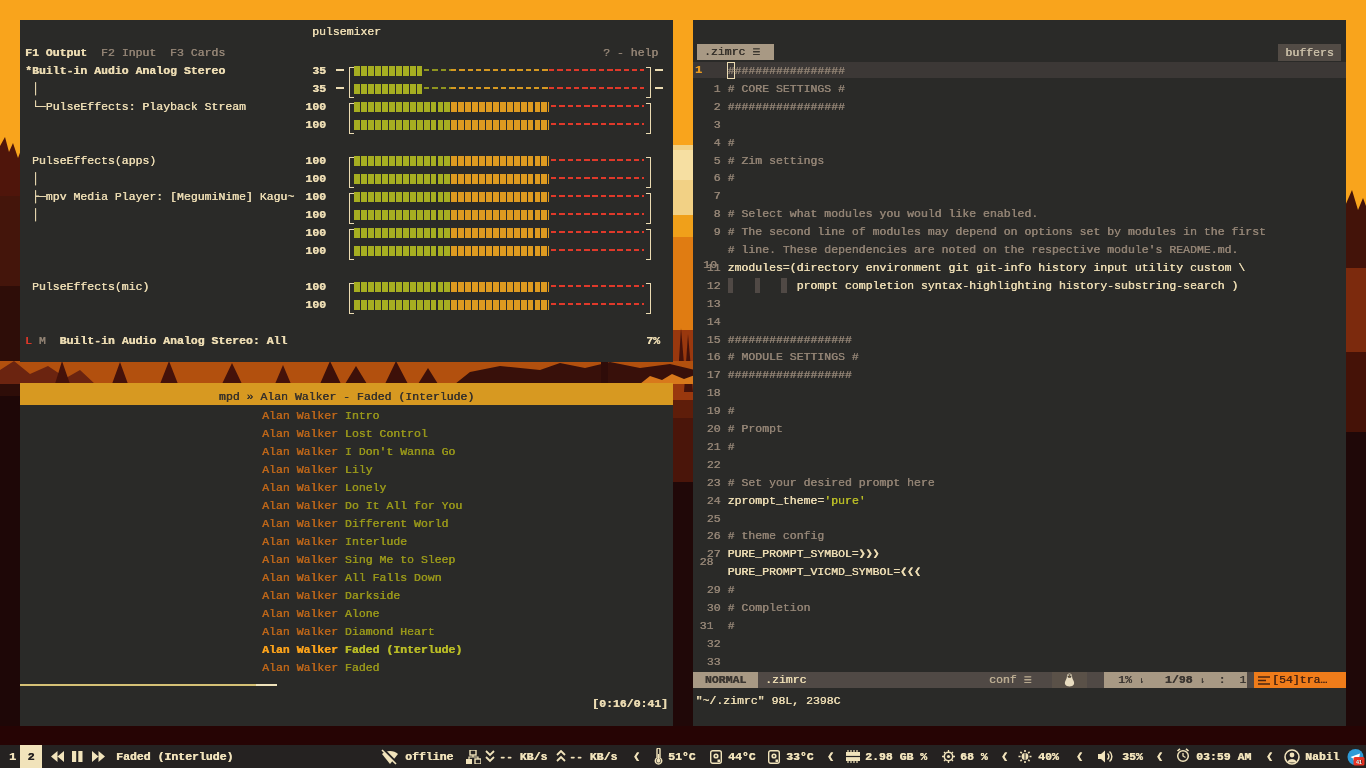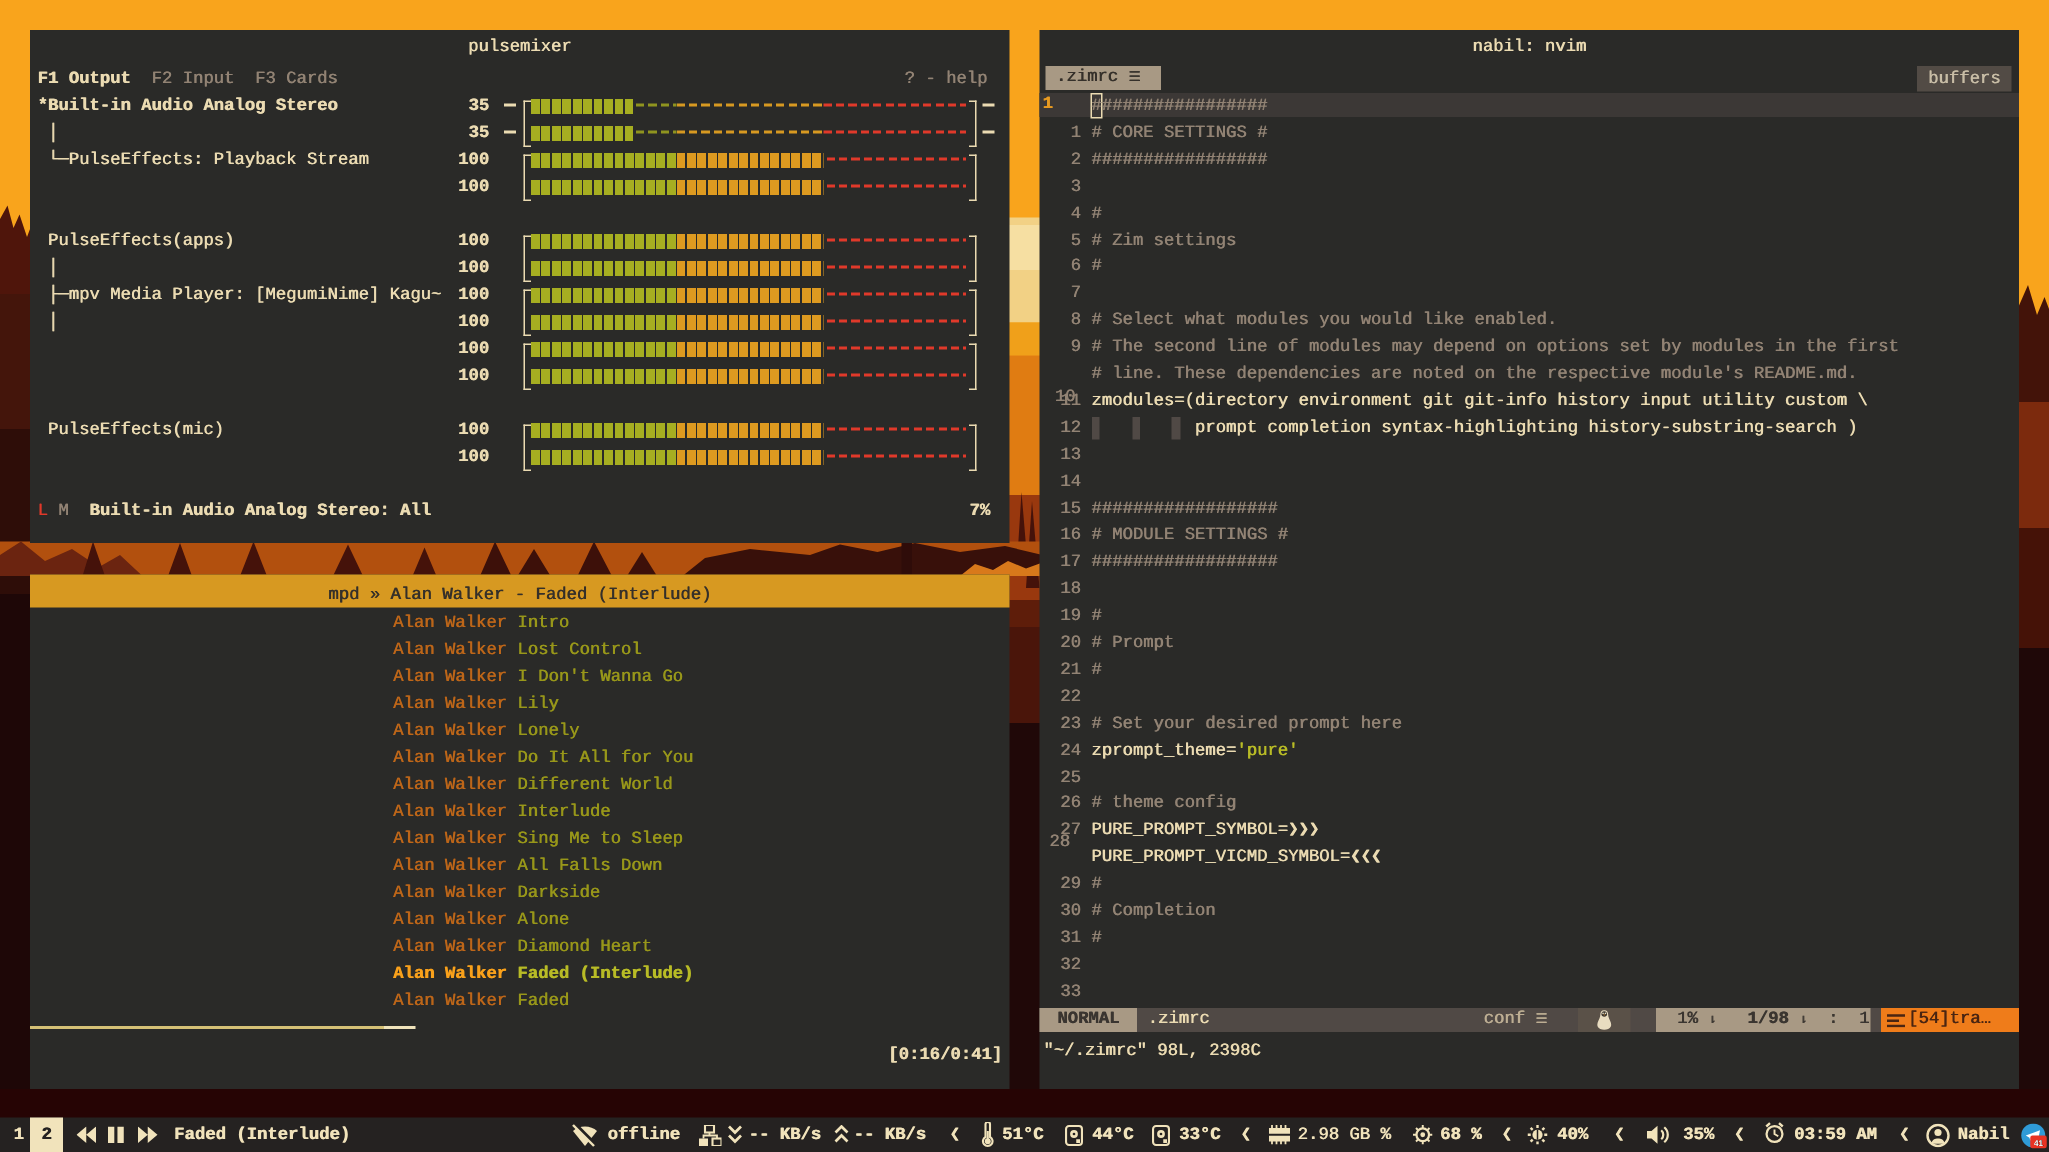--- a/index.html
+++ b/index.html
@@ -147,21 +147,20 @@
 <div class="row" style="left:262px;top:568.5px"><span style="color:#bd6619">Alan&nbsp;Walker&nbsp;</span><span style="color:#98971a">All&nbsp;Falls&nbsp;Down</span></div>
 <div class="row" style="left:262px;top:586.5px"><span style="color:#bd6619">Alan&nbsp;Walker&nbsp;</span><span style="color:#98971a">Darkside</span></div>
 <div class="row" style="left:262px;top:604.5px"><span style="color:#bd6619">Alan&nbsp;Walker&nbsp;</span><span style="color:#98971a">Alone</span></div>
 <div class="row" style="left:262px;top:622.5px"><span style="color:#bd6619">Alan&nbsp;Walker&nbsp;</span><span style="color:#98971a">Diamond&nbsp;Heart</span></div>
 <div class="row b" style="left:262px;top:640.5px"><span style="color:#f9a11b">Alan&nbsp;Walker&nbsp;</span><span style="color:#b8bb26">Faded&nbsp;(Interlude)</span></div>
 <div class="row" style="left:262px;top:658.5px"><span style="color:#bd6619">Alan&nbsp;Walker&nbsp;</span><span style="color:#98971a">Faded</span></div>
 <div class="a" style="left:20px;top:683.5px;width:236px;height:2px;background:#d5c176"></div>
 <div class="a" style="left:256px;top:683.5px;width:21px;height:2px;background:#efe3bb"></div>
 <div class="row b" style="left:560px;top:694.5px;width:108px;text-align:right;color:#ebdbb2">[0:16/0:41]</div>
 <div class="a" style="left:693px;top:20px;width:653px;height:706px;background:#2a2a28"></div>
-<div class="row" style="left:693px;top:23px;width:653px;text-align:center;color:#ebdbb2">nabil:&nbsp;nvim</div>
 <div class="a" style="left:697px;top:44px;width:77px;height:16px;background:#a89984;color:#35302a;line-height:16px">&nbsp;.zimrc&nbsp;<span style="font-size:9px">☰</span></div>
 <div class="a" style="left:1278px;top:44px;width:63px;height:17px;background:#524b45;color:#c8bda6;line-height:17px;text-align:center">buffers</div>
 <div class="a" style="left:693px;top:62px;width:653px;height:16px;background:#3c3836"></div>
 <div class="a" style="left:695px;top:62px;height:16px;line-height:16px;color:#e79a21;font-weight:bold">1</div>
 <div class="a" style="left:726.5px;top:62px;width:6.5px;height:15px;border:1px solid #ebdbb2"></div>
 <div class="a" style="left:727.5px;top:62.0px;height:18px;line-height:18px;white-space:pre"><span style="color:#928374">#################</span></div>
 <div class="a" style="left:699.5px;top:79.9px;height:18px;line-height:18px;width:21px;text-align:right;color:#928374;white-space:pre">1</div>
 <div class="a" style="left:727.5px;top:79.9px;height:18px;line-height:18px;white-space:pre"><span style="color:#928374">#&nbsp;CORE&nbsp;SETTINGS&nbsp;#</span></div>
 <div class="a" style="left:699.5px;top:97.8px;height:18px;line-height:18px;width:21px;text-align:right;color:#928374;white-space:pre">2</div>
 <div class="a" style="left:727.5px;top:97.8px;height:18px;line-height:18px;white-space:pre"><span style="color:#928374">#################</span></div>
@@ -207,21 +206,21 @@
 <div class="a" style="left:699.5px;top:527.4px;height:18px;line-height:18px;width:21px;text-align:right;color:#928374;white-space:pre">26</div>
 <div class="a" style="left:727.5px;top:527.4px;height:18px;line-height:18px;white-space:pre"><span style="color:#928374">#&nbsp;theme&nbsp;config</span></div>
 <div class="a" style="left:699.5px;top:545.3px;height:18px;line-height:18px;width:21px;text-align:right;color:#928374;white-space:pre">27</div>
 <div class="a" style="left:727.5px;top:545.3px;height:18px;line-height:18px;white-space:pre"><span style="color:#ebdbb2">PURE_PROMPT_SYMBOL=❯❯❯</span></div>
 <div class="a" style="left:699.5px;top:553px;height:18px;line-height:18px;width:21px;color:#928374;white-space:pre">28</div>
 <div class="a" style="left:727.5px;top:563.2px;height:18px;line-height:18px;white-space:pre"><span style="color:#ebdbb2">PURE_PROMPT_VICMD_SYMBOL=❮❮❮</span></div>
 <div class="a" style="left:699.5px;top:581.1px;height:18px;line-height:18px;width:21px;text-align:right;color:#928374;white-space:pre">29</div>
 <div class="a" style="left:727.5px;top:581.1px;height:18px;line-height:18px;white-space:pre"><span style="color:#928374">#</span></div>
 <div class="a" style="left:699.5px;top:599.0px;height:18px;line-height:18px;width:21px;text-align:right;color:#928374;white-space:pre">30</div>
 <div class="a" style="left:727.5px;top:599.0px;height:18px;line-height:18px;white-space:pre"><span style="color:#928374">#&nbsp;Completion</span></div>
-<div class="a" style="left:699.5px;top:616.9px;height:18px;line-height:18px;width:21px;text-align:right;color:#928374;white-space:pre">31</div>
+<div class="a" style="left:699.5px;top:616.9px;height:18px;line-height:18px;width:21px;text-align:left;color:#928374;white-space:pre">31</div>
 <div class="a" style="left:727.5px;top:616.9px;height:18px;line-height:18px;white-space:pre"><span style="color:#928374">#</span></div>
 <div class="a" style="left:699.5px;top:634.8px;height:18px;line-height:18px;width:21px;text-align:right;color:#928374;white-space:pre">32</div>
 <div class="a" style="left:699.5px;top:652.7px;height:18px;line-height:18px;width:21px;text-align:right;color:#928374;white-space:pre">33</div>
 <div class="a" style="left:727.5px;top:277.8px;width:5.5px;height:15px;background:#504945"></div>
 <div class="a" style="left:754.5px;top:277.8px;width:5.5px;height:15px;background:#504945"></div>
 <div class="a" style="left:781px;top:277.8px;width:5.5px;height:15px;background:#504945"></div>
 <div class="a" style="left:693px;top:672px;width:653px;height:16px;background:#504945"></div>
 <div class="a" style="left:693px;top:672px;width:65px;height:16px;background:#a89984;color:#3a3530;line-height:16px;font-weight:bold;text-align:center">NORMAL</div>
 <div class="a" style="left:765px;top:672px;height:16px;line-height:16px;color:#ebdbb2">.zimrc</div>
 <div class="a" style="left:989px;top:672px;height:16px;line-height:16px;color:#bdae93">conf&nbsp;<span style="font-size:9px">☰</span></div>
@@ -291,21 +290,21 @@
       <circle cx="6" cy="6" r="0.9" fill="#252221"></circle>
 <rect x="7.5" y="9.5" width="2.5" height="2.5" fill="#f1e3bb"></rect>
 </svg>
 <div class="a" style="left:786px;top:745px;height:23px;line-height:23px;color:#f1e3bb;font-weight:bold;">33°C</div>
 <div class="a" style="left:827px;top:745px;height:23px;line-height:23px;color:#f1e3bb;font-weight:bold;">❮</div>
 <svg class="a" style="left:846px;top:750px" width="14" height="13" viewBox="0 0 14 13">
 <rect x="0" y="2" width="14" height="9" fill="#f1e3bb"></rect>
 <path d="M2,0 L2,13 M5,0 L5,13 M8,0 L8,13 M11,0 L11,13" stroke="#f1e3bb" stroke-width="1.2"></path>
 <path d="M0,6.5 L14,6.5" stroke="#252221" stroke-width="1.2"></path>
 </svg>
-<div class="a" style="left:865px;top:745px;height:23px;line-height:23px;color:#f1e3bb;font-weight:normal;">2.98&nbsp;GB&nbsp;%</div>
+<div class="a" style="left:865px;top:745px;height:23px;line-height:23px;color:#f1e3bb;font-weight:bold;">2.98&nbsp;GB&nbsp;%</div>
 <svg class="a" style="left:942px;top:750px" width="13" height="13" viewBox="0 0 13 13">
 <circle cx="6.5" cy="6.5" r="4.2" fill="none" stroke="#f1e3bb" stroke-width="1.5"></circle>
 <circle cx="6.5" cy="6.5" r="1.6" fill="#f1e3bb"></circle>
 <path d="M6.5,0 L6.5,2.5 M6.5,10.5 L6.5,13 M0,6.5 L2.5,6.5 M10.5,6.5 L13,6.5 M2,2 L3.8,3.8 M9.2,9.2 L11,11 M11,2 L9.2,3.8 M3.8,9.2 L2,11" stroke="#f1e3bb" stroke-width="1.3"></path>
 </svg>
 <div class="a" style="left:960px;top:745px;height:23px;line-height:23px;color:#f1e3bb;font-weight:bold;">68&nbsp;%</div>
 <div class="a" style="left:1001px;top:745px;height:23px;line-height:23px;color:#f1e3bb;font-weight:bold;">❮</div>
 <svg class="a" style="left:1018px;top:750px" width="14" height="13" viewBox="0 0 14 13">
 <circle cx="7" cy="6.5" r="3.4" fill="#f1e3bb"></circle>
 <path d="M7,0 L7,2 M7,11 L7,13 M0.5,6.5 L2.5,6.5 M11.5,6.5 L13.5,6.5 M2.4,1.9 L3.8,3.3 M10.2,9.7 L11.6,11.1 M11.6,1.9 L10.2,3.3 M3.8,9.7 L2.4,11.1" stroke="#f1e3bb" stroke-width="1.6"></path>

